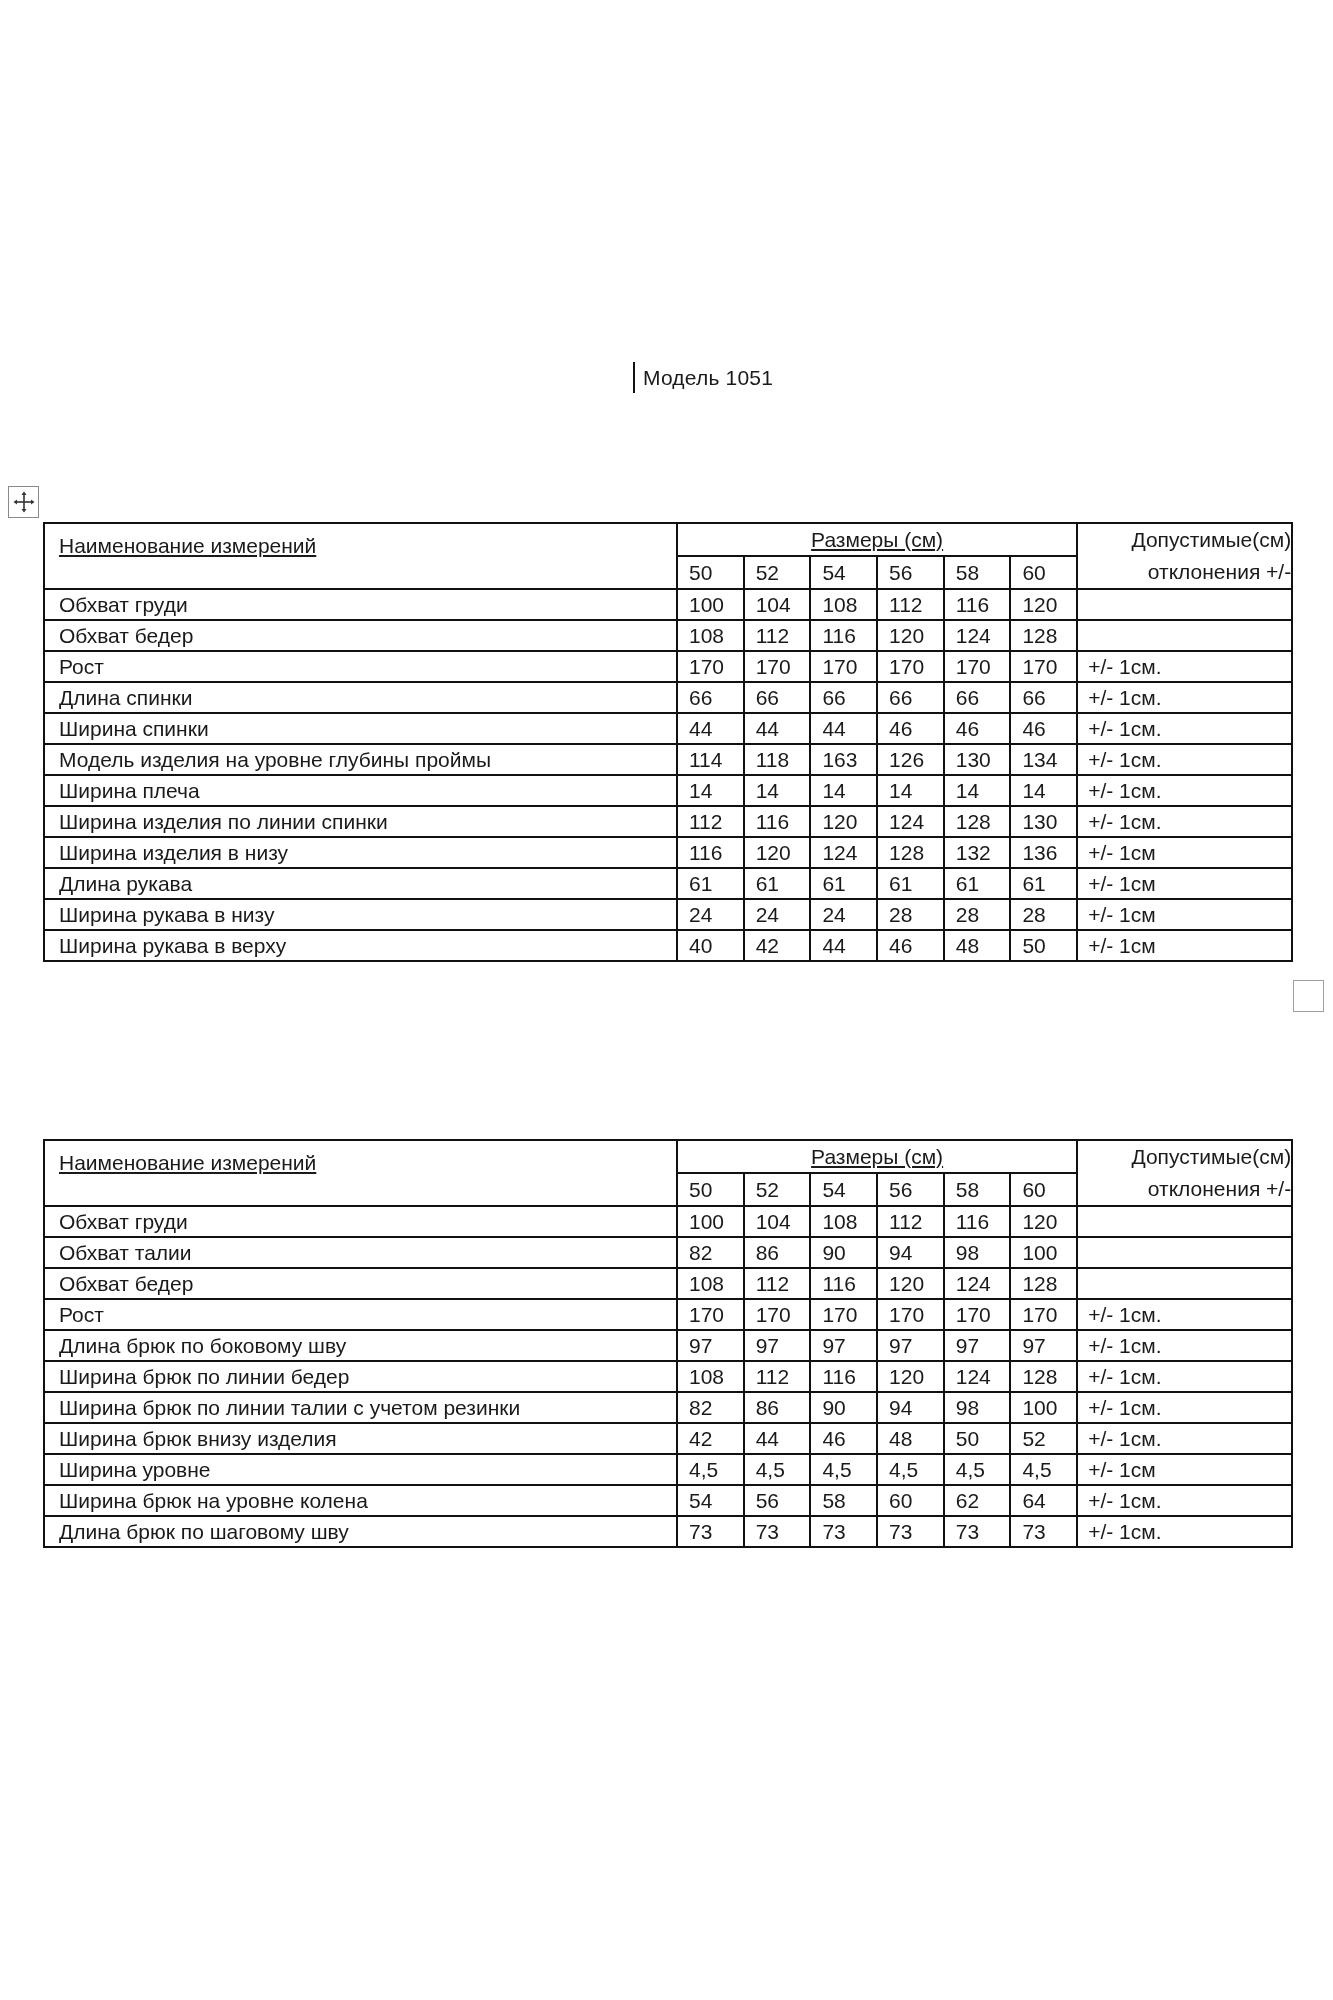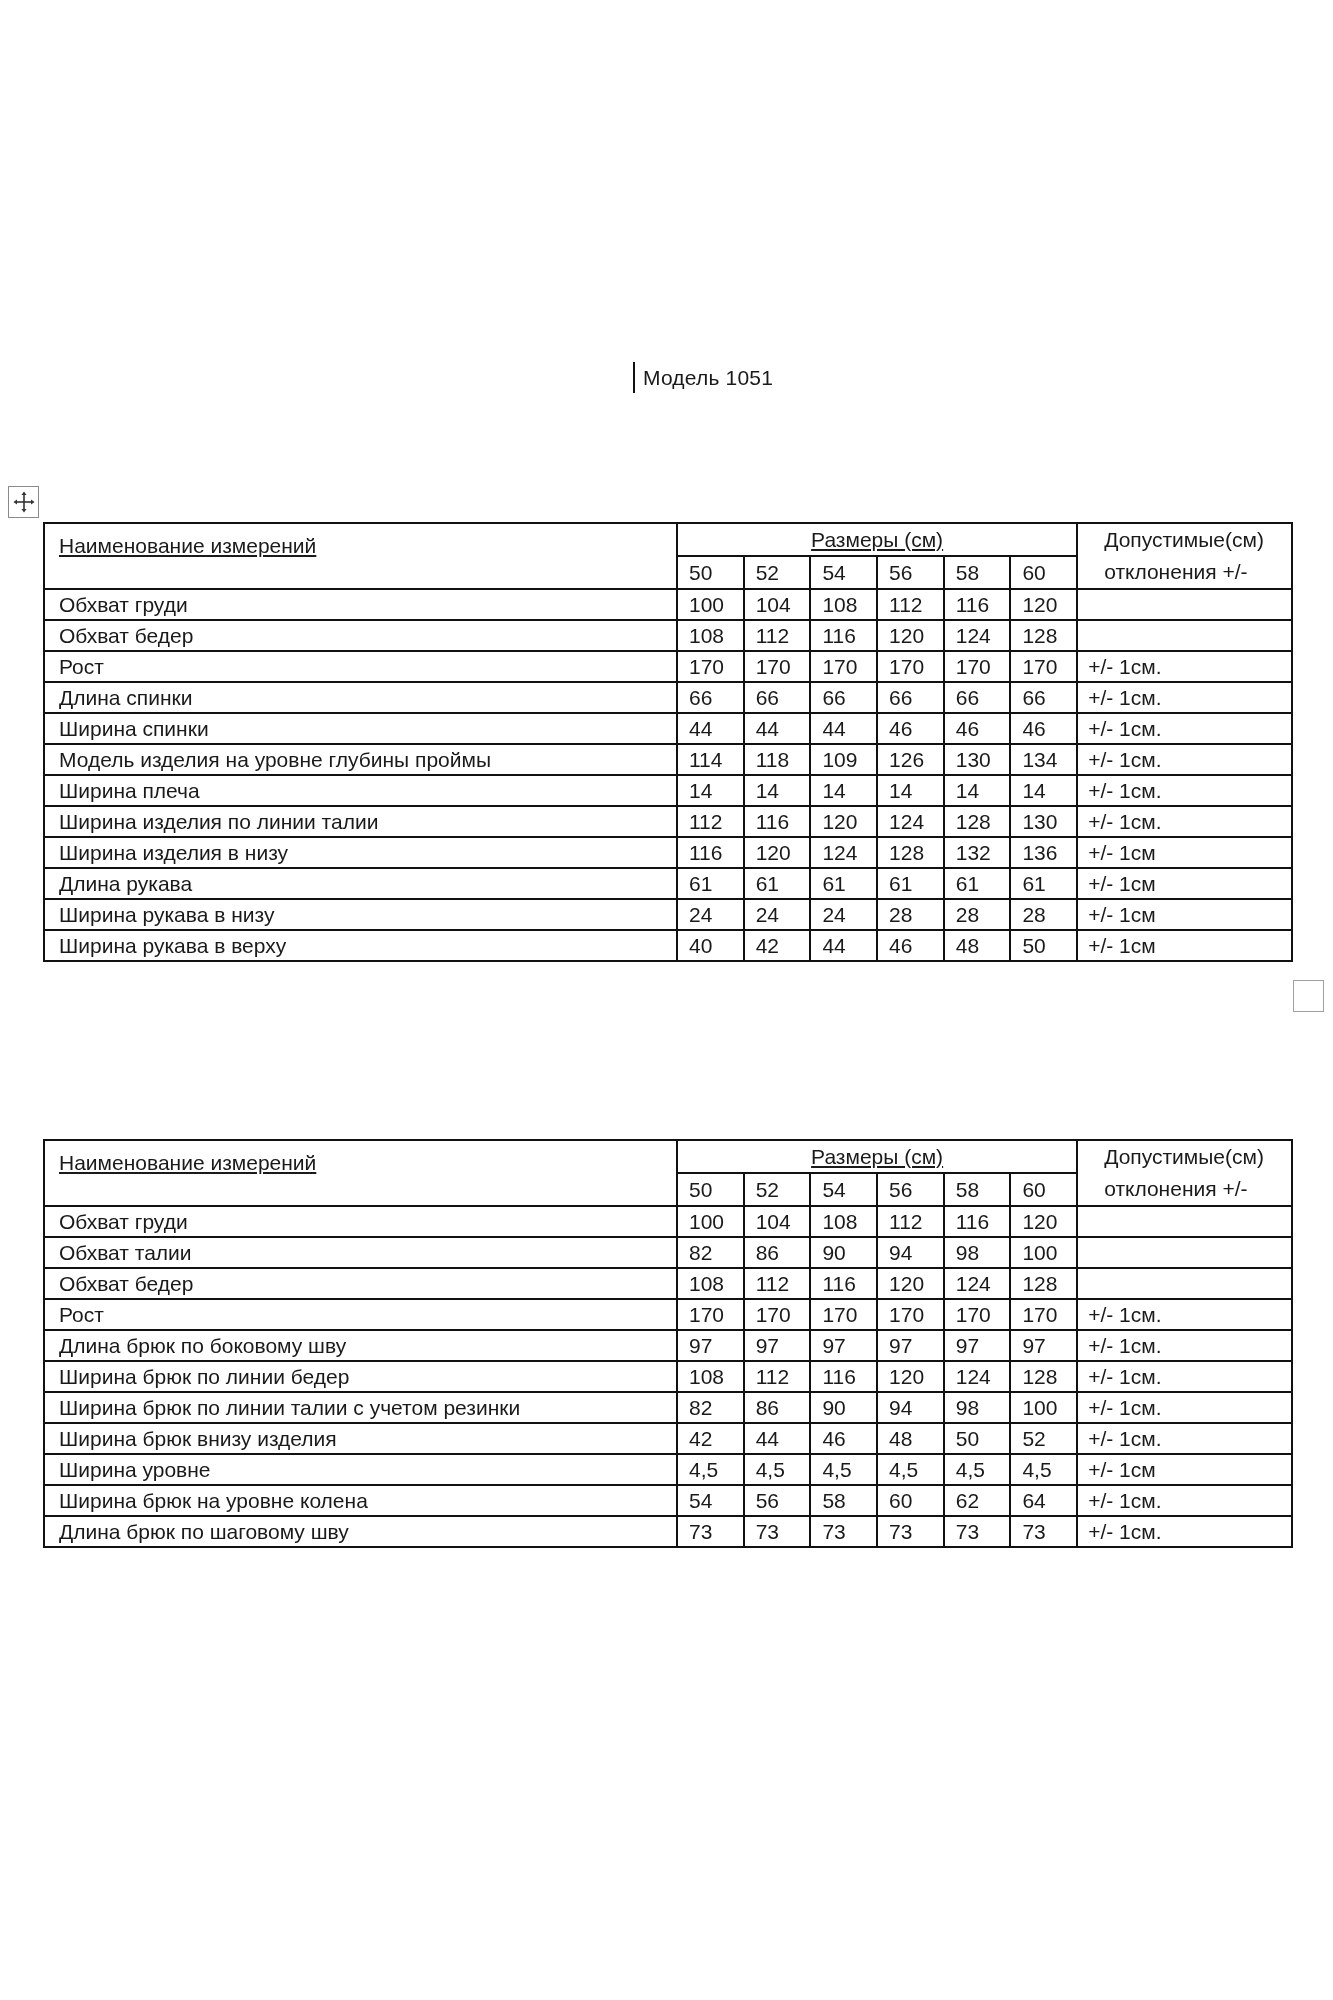--- a/index.html
+++ b/index.html
@@ -15,21 +15,21 @@
                    border: 1.5px solid #a0a0a0; box-sizing: border-box; background: #fff; }
   table.size-table { position: absolute; left: 43px; width: 1248px; border-collapse: collapse;
                      table-layout: fixed; font-size: 21px; }
   table.size-table td { border: 2px solid #111; padding: 0 0 0 10px; height: 31px;
                         line-height: 28px; vertical-align: middle; white-space: nowrap;
                         overflow: hidden; box-sizing: border-box; }
   table.size-table td.name { padding-left: 14px; }
   table.size-table td.num { padding-left: 11px; }
   table.size-table td.hdr-name { vertical-align: top; padding-top: 8px; text-decoration: underline; }
   table.size-table td.hdr-sizes { text-align: center; padding-left: 0; text-decoration: underline; }
-  table.size-table td.hdr-tol { vertical-align: top; line-height: 32px; padding-left: 26px; white-space: normal; }
+  table.size-table td.hdr-tol { vertical-align: top; line-height: 32px; padding-left: 26px; white-space: normal; text-align: right; }
   #table-1 { top: 522px; }
   #table-2 { top: 1139px; }
   col.c-name { width: 633px; }
   col.c-size { width: 66.7px; }
   col.c-tol { width: 215px; }
 </style>
 </head>
 <body>
 
 <div class="title">
@@ -125,38 +125,38 @@
         <td class="num">44</td>
         <td class="num">46</td>
         <td class="num">46</td>
         <td class="num">46</td>
         <td class="tol">+/- 1см.</td>
       </tr>
       <tr>
         <td class="name">Модель изделия на уровне глубины проймы</td>
         <td class="num">114</td>
         <td class="num">118</td>
-        <td class="num">109</td>
+        <td class="num">163</td>
         <td class="num">126</td>
         <td class="num">130</td>
         <td class="num">134</td>
         <td class="tol">+/- 1см.</td>
       </tr>
       <tr>
         <td class="name">Ширина плеча</td>
         <td class="num">14</td>
         <td class="num">14</td>
         <td class="num">14</td>
         <td class="num">14</td>
         <td class="num">14</td>
         <td class="num">14</td>
         <td class="tol">+/- 1см.</td>
       </tr>
       <tr>
-        <td class="name">Ширина изделия по линии талии</td>
+        <td class="name">Ширина изделия по линии спинки</td>
         <td class="num">112</td>
         <td class="num">116</td>
         <td class="num">120</td>
         <td class="num">124</td>
         <td class="num">128</td>
         <td class="num">130</td>
         <td class="tol">+/- 1см.</td>
       </tr>
       <tr>
         <td class="name">Ширина изделия в низу</td>

